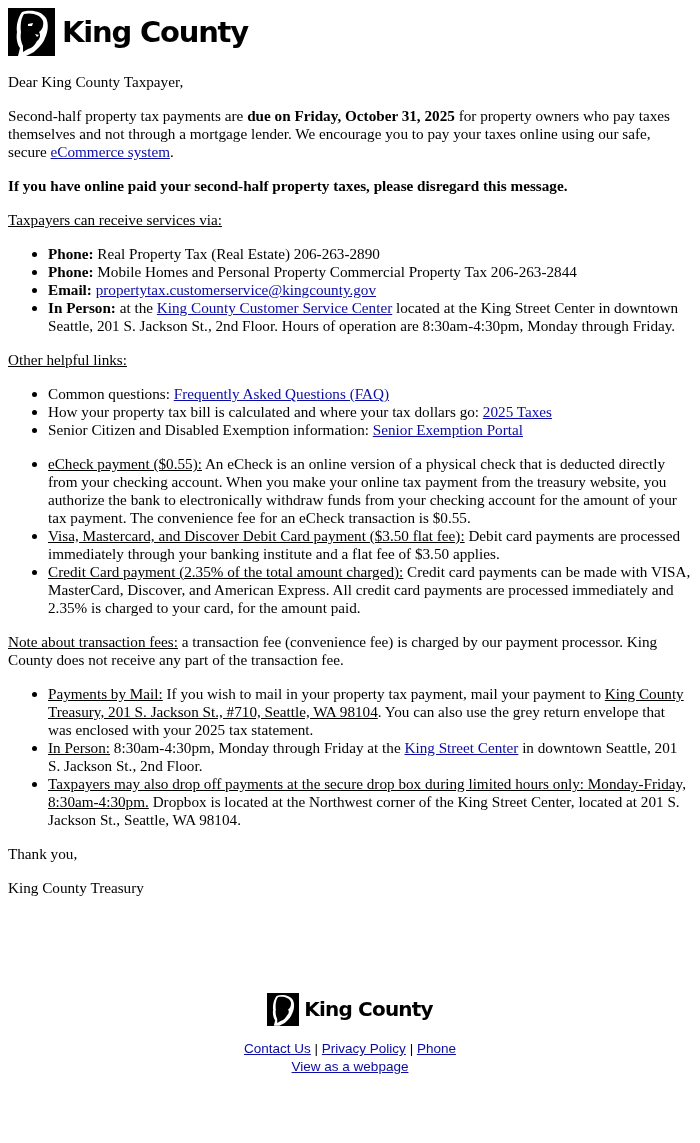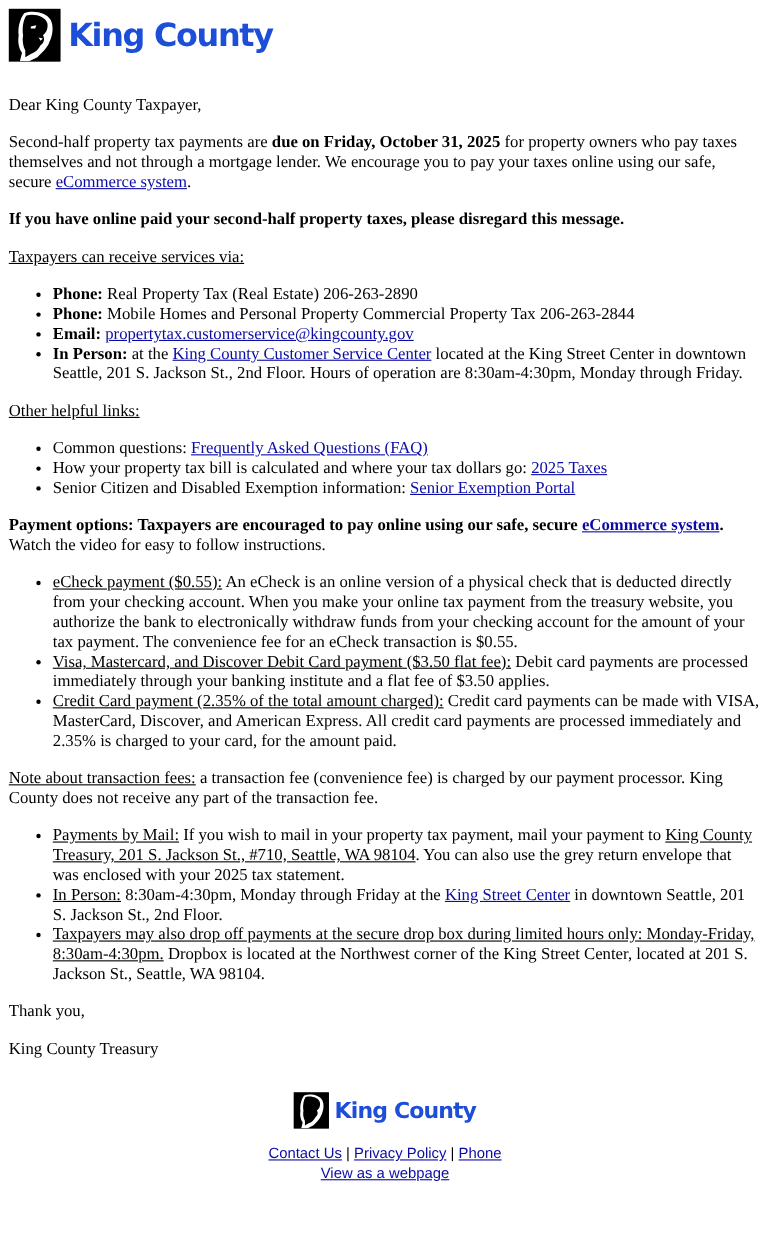--- a/index.html
+++ b/index.html
@@ -1,21 +1,21 @@
 <!DOCTYPE html>
 <html><head>
 <meta charset="utf-8">
 <style>
   html, body { margin: 0; padding: 0; background: #ffffff; }
   body { width: 700px; height: 1143px; overflow: hidden; position: relative;
          font-family: "Liberation Serif", serif; font-size: 15.2px; line-height: 18px; color: #000; }
   .logo-top { position: absolute; left: 8px; top: 8px; height: 48px; display: flex; align-items: center; }
   .logo-mark { width: 47px; height: 48px; background: #000; position: relative; overflow: hidden; }
-  .logo-text { font-family: "DejaVu Sans", sans-serif; font-weight: bold; font-size: 29px; letter-spacing: -1.2px; margin-left: 7px; color: #1d4ed8; line-height: 48px; }
-  .content { position: absolute; left: 8px; top: 87px; width: 684px; }
+  .logo-text { font-family: "DejaVu Sans", sans-serif; font-weight: bold; font-size: 29px; letter-spacing: -1.2px; margin-left: 7px; color: #000000; line-height: 48px; }
+  .content { position: absolute; left: 8px; top: 73px; width: 684px; }
   p { margin: 0 0 16px 0; }
   ul { margin: 0 0 16px 0; padding-left: 40px; }
   li { margin: 0; }
   a { color: #0b0ba5; text-decoration: underline; }
   .u { text-decoration: underline; }
   b { font-weight: bold; }
   .footer { position: absolute; left: 0; top: 993px; width: 700px; text-align: center;
             font-family: "Liberation Sans", sans-serif; font-size: 13.5px; line-height: 18px; }
   .logo-foot { display: inline-flex; align-items: center; height: 33px; margin-bottom: 14px; }
   .logo-foot .logo-mark { width: 32px; height: 33px; }
@@ -52,21 +52,20 @@
     <li><b>In Person:</b><span> at the </span><a href="#">King County Customer Service Center</a><span> located at the King Street Center in downtown Seattle, 201 S. Jackson St., 2nd Floor. Hours of operation are 8:30am-4:30pm, Monday through Friday.</span></li>
   </ul>
 
   <p><span class="u">Other helpful links:</span></p>
   <ul>
     <li><span>Common questions: </span><a href="#">Frequently Asked Questions (FAQ)</a></li>
     <li><span>How your property tax bill is calculated and where your tax dollars go: </span><a href="#">2025 Taxes</a></li>
     <li><span>Senior Citizen and Disabled Exemption information: </span><a href="#">Senior Exemption Portal</a></li>
   </ul>
 
-  <p><b>Payment options: Taxpayers are encouraged to pay online using our safe, secure </b><b><a href="#">eCommerce system</a></b><b>.</b><span> Watch the video for easy to follow instructions.</span></p>
   <ul>
     <li><span class="u">eCheck payment ($0.55):</span><span> An eCheck is an online version of a physical check that is deducted directly from your checking account. When you make your online tax payment from the treasury website, you authorize the bank to electronically withdraw funds from your checking account for the amount of your tax payment. The convenience fee for an eCheck transaction is $0.55.</span></li>
     <li><span class="u">Visa, Mastercard, and Discover Debit Card payment ($3.50 flat fee):</span><span> Debit card payments are processed immediately through your banking institute and a flat fee of $3.50 applies.</span></li>
     <li><span class="u">Credit Card payment (2.35% of the total amount charged):</span><span> Credit card payments can be made with VISA, MasterCard, Discover, and American Express. All credit card payments are processed immediately and 2.35% is charged to your card, for the amount paid.</span></li>
   </ul>
 
   <p><span class="u">Note about transaction fees:</span><span> a transaction fee (convenience fee) is charged by our payment processor. King County does not receive any part of the transaction fee.</span></p>
   <ul>
     <li><span class="u">Payments by Mail:</span><span> If you wish to mail in your property tax payment, mail your payment to </span><span class="u">King County Treasury, 201 S. Jackson St., #710, Seattle, WA 98104</span><span>. You can also use the grey return envelope that was enclosed with your 2025 tax statement.</span></li>
     <li><span class="u">In Person:</span><span> 8:30am-4:30pm, Monday through Friday at the </span><a href="#">King Street Center</a><span> in downtown Seattle, 201 S. Jackson St., 2nd Floor.</span></li>

